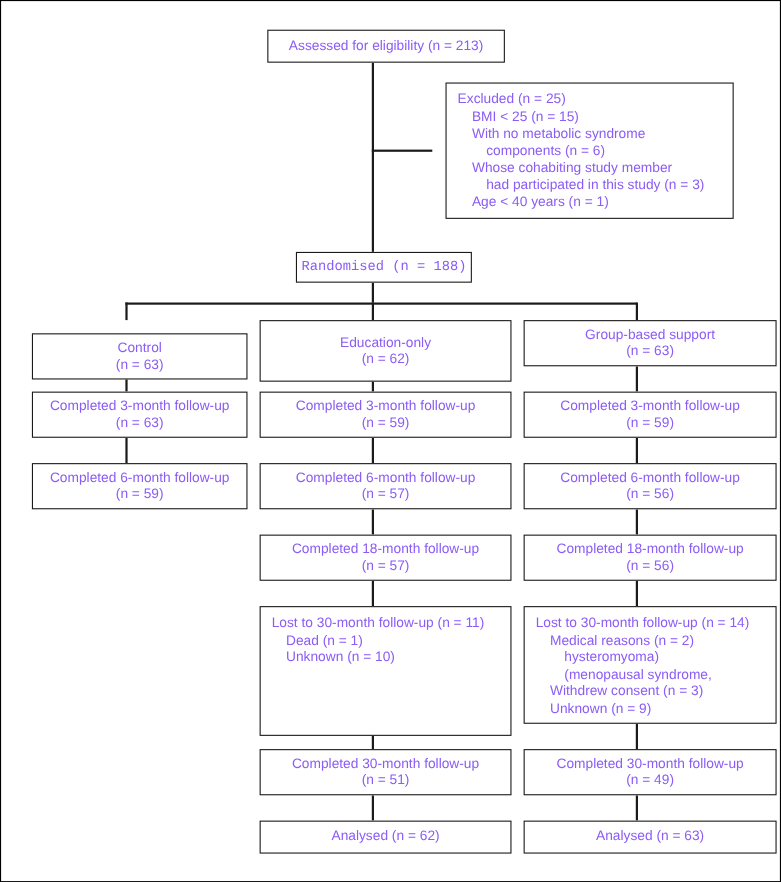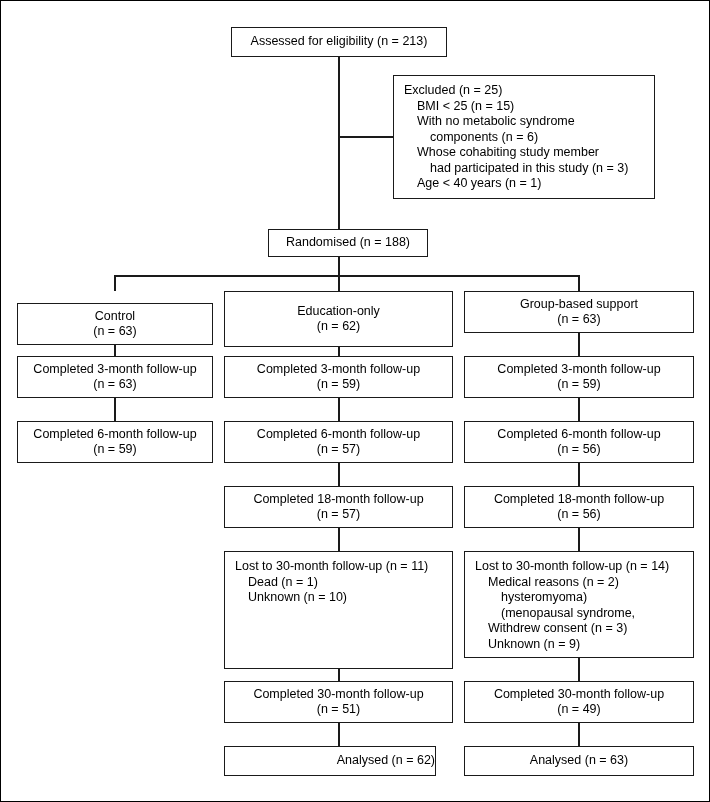--- a/index.html
+++ b/index.html
@@ -16,24 +16,25 @@
     border: 1px solid #000000;
     box-sizing: border-box;
     font-family: "Liberation Sans", sans-serif;
     overflow: hidden;
   }
   .box {
     position: absolute;
     box-sizing: border-box;
     border: 1.5px solid #1a1a1a;
     background: #ffffff;
-    color: #000000;
+    color: #8b5cf6;
     font-size: 12.5px;
     line-height: 15.5px;
     z-index: 2;
+    margin-left: 12px;
   }
   .box.center {
     display: flex;
     flex-direction: column;
     align-items: center;
     justify-content: center;
     text-align: center;
   }
   .box.left {
     padding: 7px 0 0 10px;
@@ -74,21 +75,21 @@
   <div class="box left" style="left:392px; top:74px; width:262px; height:124px;">
     <span class="ln">Excluded (n = 25)</span>
     <span class="ln ind1">BMI &lt; 25 (n = 15)</span>
     <span class="ln ind1">With no metabolic syndrome</span>
     <span class="ln ind2">components (n = 6)</span>
     <span class="ln ind1">Whose cohabiting study member</span>
     <span class="ln ind2">had participated in this study (n = 3)</span>
     <span class="ln ind1">Age &lt; 40 years (n = 1)</span>
   </div>
 
-  <div class="box center" style="left:267px; top:228px; width:160px; height:28px;">
+  <div class="box center" style="left:256px; top:228px; width:160px; height:28px;font-family:Liberation Mono, monospace;">
     <span class="ln">Randomised (n = 188)</span>
   </div>
 
   <div class="vline" style="left:337px; top:256px; height:18px;"></div>
   <div class="hline" style="left:113px; top:274px; width:465px;"></div>
   <div class="vline" style="left:113px; top:274px; height:16px;"></div>
   <div class="vline" style="left:337px; top:274px; height:16px;"></div>
   <div class="vline" style="left:577px; top:274px; height:16px;"></div>
 
   <div class="box center" style="left:16px; top:302px; width:196px; height:42px;">
@@ -138,21 +139,21 @@
     <span class="ln ind1">Unknown (n = 10)</span>
   </div>
   <div class="vline" style="left:337px; top:657px; height:23px;"></div>
 
   <div class="box center" style="left:223px; top:680px; width:229px; height:42px;">
     <span class="ln">Completed 30-month follow-up</span>
     <span class="ln">(n = 51)</span>
   </div>
   <div class="vline" style="left:337px; top:722px; height:23px;"></div>
 
-  <div class="box center" style="left:223px; top:745px; width:212px; height:30px;align-items:flex-end;">
+  <div class="box center" style="left:223px; top:745px; width:229px; height:30px;">
     <span class="ln">Analysed (n = 62)</span>
   </div>
 
   <div class="box center" style="left:463px; top:290px; width:230px; height:42px;">
     <span class="ln">Group-based support</span>
     <span class="ln">(n = 63)</span>
   </div>
   <div class="vline" style="left:577px; top:332px; height:23px;"></div>
 
   <div class="box center" style="left:463px; top:355px; width:230px; height:42px;">

